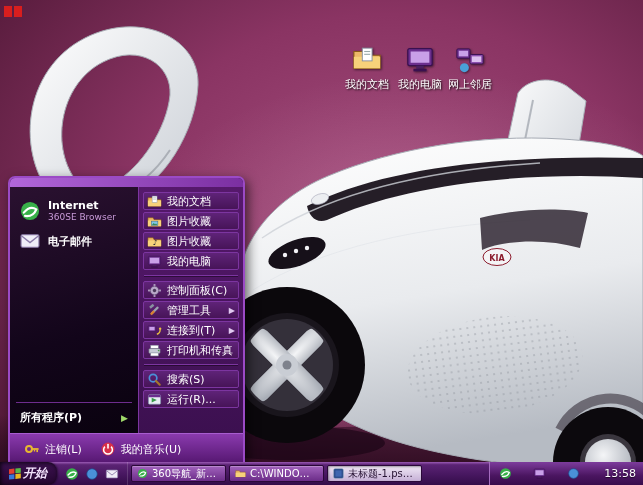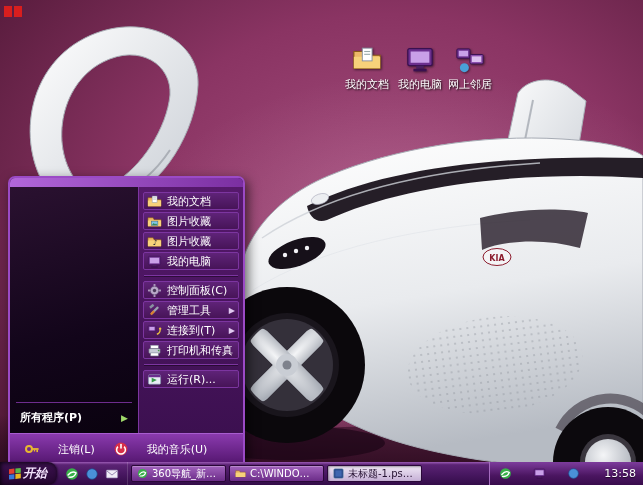--- a/index.html
+++ b/index.html
@@ -38,21 +38,21 @@
   .mi{display:flex;align-items:center;gap:5px;font-size:11px;padding:1px 3px;height:18px;flex:none;
     margin-bottom:2px;border:1px solid #7c35a0;border-radius:2px;
     background:linear-gradient(180deg,#5f2378,#471458);box-sizing:border-box;white-space:nowrap;}
   .mi .arrow{margin-left:auto;font-size:8px;color:#e0c8f0;}
   .sep{height:1px;background:#7c35a0;margin:3px 1px 5px;box-shadow:0 1px 0 rgba(0,0,0,.4);flex:none;}
   .ic15{width:15px;height:15px;flex:none;}
   .ic22{width:22px;height:22px;flex:none;}
   .menu-bottom{height:30px;flex:none;background:linear-gradient(180deg,#8a3aae,#54166f);
     border-top:1px solid #a85cd0;display:flex;align-items:center;gap:18px;padding:0 14px;
     color:#fff;font-size:11px;}
-  .mb-btn{display:flex;align-items:center;gap:18px;}
+  .mb-btn{display:flex;align-items:center;gap:5px;}
   .ic16{width:16px;height:16px;flex:none;}
 
   
   .taskbar{position:absolute;left:0;bottom:0;width:643px;height:23px;z-index:5;
     background:linear-gradient(180deg,#9a5ab4 0%,#5b2374 12%,#471760 55%,#330c48 100%);
     display:flex;align-items:center;}
   .start-btn{height:23px;display:flex;align-items:center;padding:0 10px 0 7px;flex:none;
     background:linear-gradient(180deg,#3c1150,#24062f);border-radius:0 9px 9px 0;
     box-shadow:inset 1px 1px 4px rgba(0,0,0,.8),1px 0 2px rgba(0,0,0,.4);
     color:#f0e0fa;font-size:12px;font-weight:bold;font-style:italic;box-sizing:border-box;}
@@ -304,20 +304,35 @@
         <use href="#i-network"></use>
       </svg>
     <span class="lbl">网上邻居</span>
   </div>
 
   <div class="start-menu">
     <div class="menu-banner"></div>
     <div class="menu-cols">
 
       <div class="menu-left">
+        <div class="mi-left">
+          <svg class="ic22">
+              <use href="#i-globe360"></use>
+            </svg>
+          <span>
+            <span class="t1">Internet</span>
+            <span class="t2">360SE Browser</span>
+          </span>
+        </div>
+        <div class="mi-left">
+          <svg class="ic22">
+              <use href="#i-mail"></use>
+            </svg>
+          <span class="t1">电子邮件</span>
+        </div>
         <div class="spacer"></div>
         <div class="all-programs">
           <span>所有程序(P)</span>
           <span class="ap-arrow">▶</span>
         </div>
       </div>
 
       <div class="menu-right">
         <div class="mi">
           <svg class="ic15">
@@ -364,20 +379,26 @@
           <span>连接到(T)</span>
           <span class="arrow">▶</span>
         </div>
         <div class="mi">
           <svg class="ic15">
               <use href="#i-printer"></use>
             </svg>
           <span>打印机和传真</span>
         </div>
         <div class="sep"></div>
+        <div class="mi">
+          <svg class="ic15">
+              <use href="#i-search"></use>
+            </svg>
+          <span>搜索(S)</span>
+        </div>
         <div class="mi">
           <svg class="ic15">
               <use href="#i-run"></use>
             </svg>
           <span>运行(R)...</span>
         </div>
       </div>
     </div>
 
     <div class="menu-bottom">

